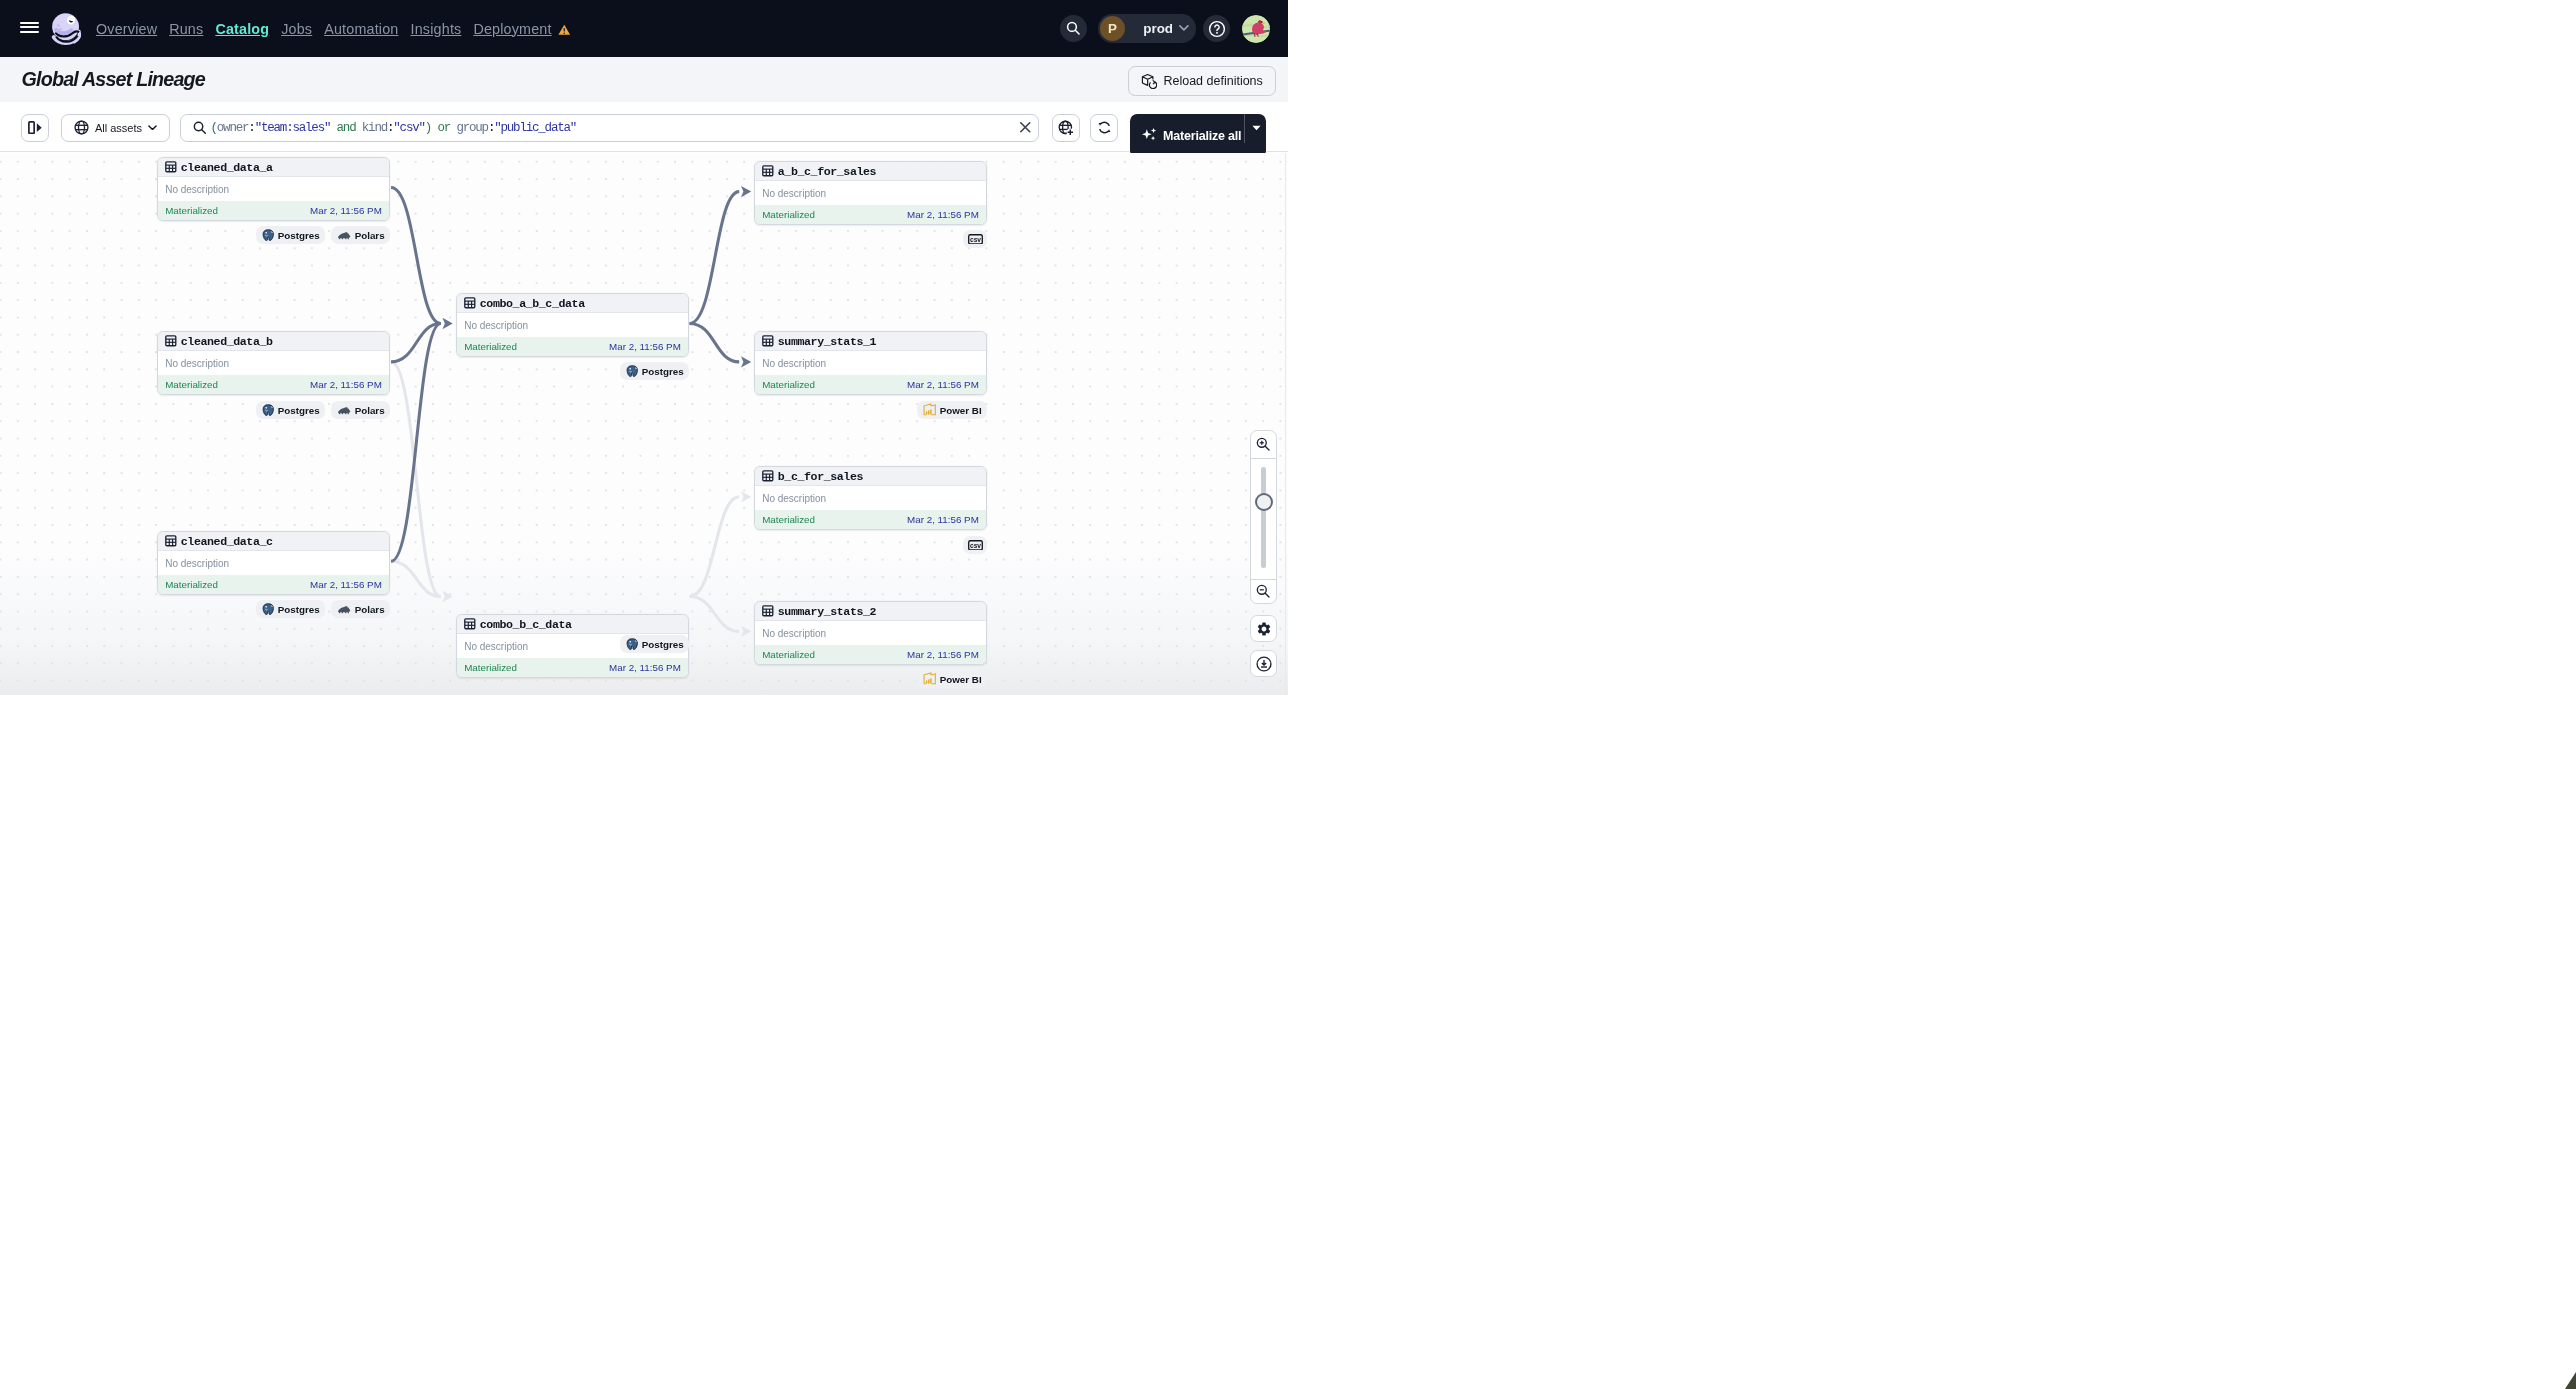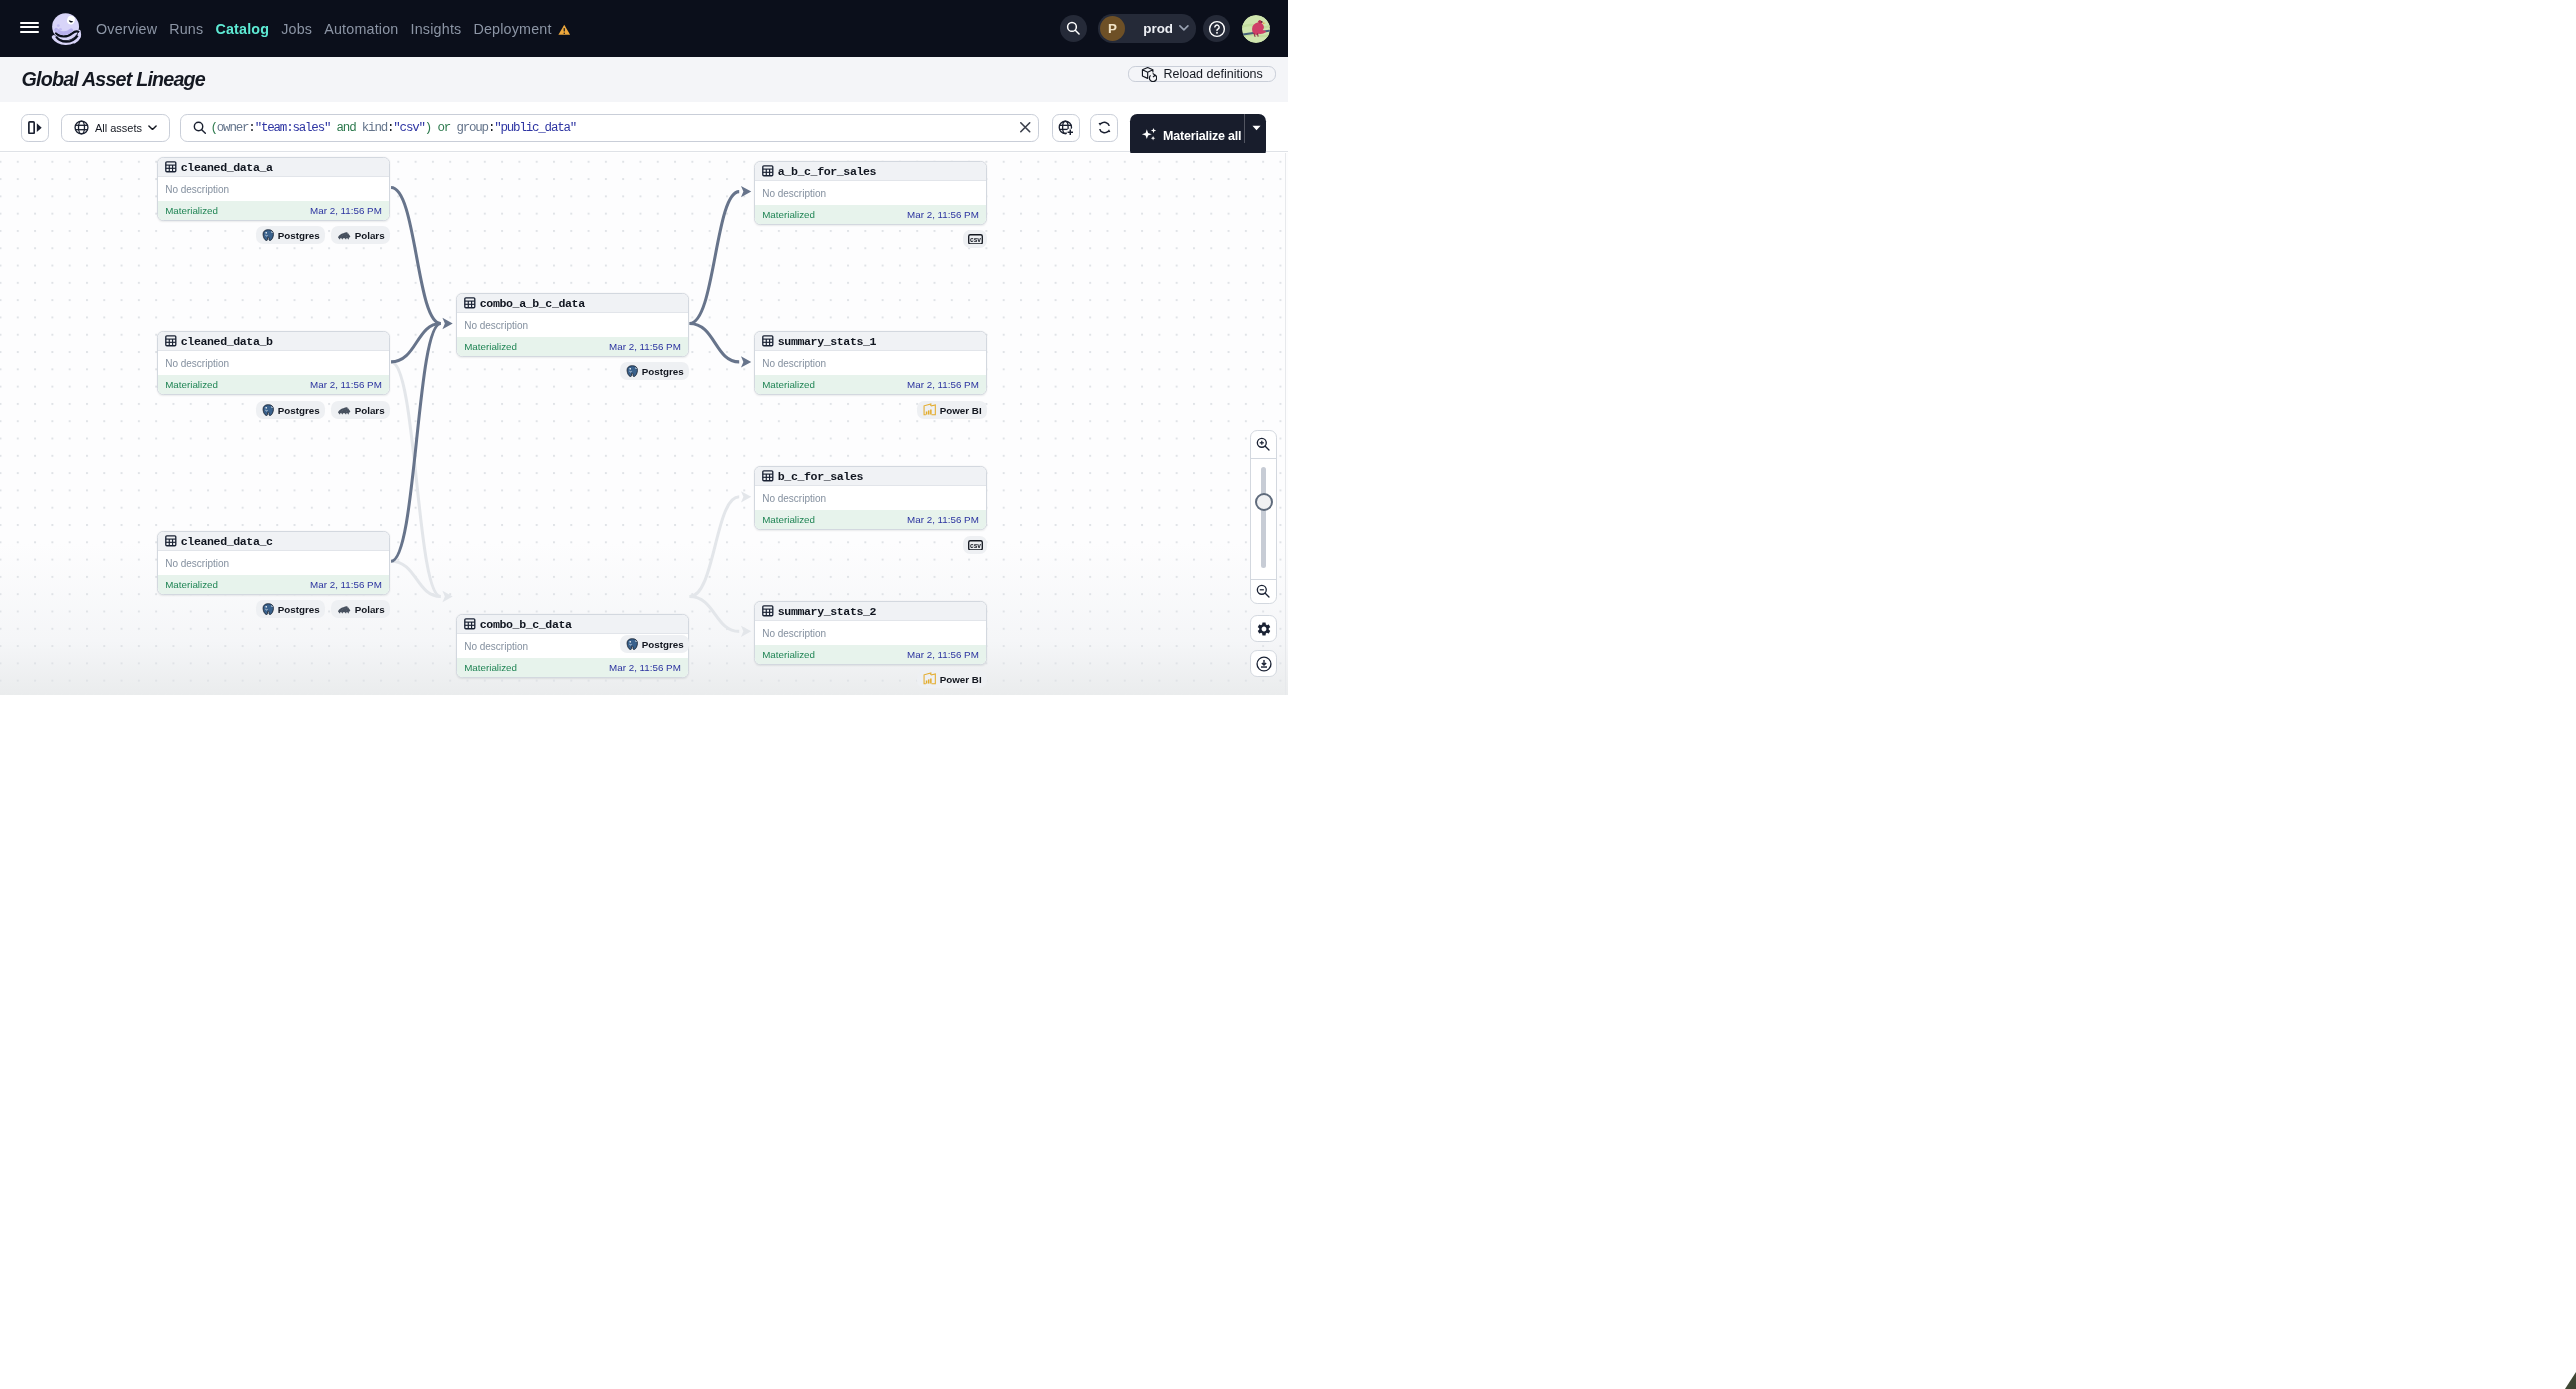--- a/index.html
+++ b/index.html
@@ -2,33 +2,33 @@
 <html style="font-size:14.3px"><head>
 <meta charset="utf-8">
 <style>
   * { margin:0; padding:0; box-sizing:border-box; }
   html,body { width:1288px; height:695px; overflow:hidden; font-family:"Liberation Sans", sans-serif; background:#fff; }
   .nav { position:absolute; left:0; top:0; width:1288px; height:57px; background:#0b0f1b; }
   .burger { position:absolute; left:19.7px; top:21.5px; width:19px; height:11.6px; }
   .burger div { height:2.3px; background:#fff; border-radius:0.9px; margin-bottom:2.3px; }
   .logo { position:absolute; left:49px; top:11.6px; }
   .navitems { position:absolute; left:96px; top:0; height:57px; display:flex; align-items:center; gap:12px; }
-  .navitems span { color:#8c95a5; font-size:14.3px; letter-spacing:0.2px; }
+  .navitems span { color:#8c95a5; font-size:14.3px; letter-spacing:0.2px;text-decoration:underline; }
   .navitems span.active { color:#5eead4; font-weight:700; }
   .warn { display:inline-block; margin-left:-5.4px; position:relative; top:0.9px; }
   .navright { position:absolute; right:18px; top:0; height:57px; display:flex; align-items:center; gap:11.6px; }
   .circlebtn { width:27px; height:27px; border-radius:50%; background:#252a38; display:flex; align-items:center; justify-content:center; }
   .prodchip { height:29px; border-radius:14.3px; background:#252a38; display:flex; align-items:center; padding:0 7.2px 0 1.8px; gap:6.3px; margin-right:-4.5px; }
   .prodchip .pav { width:25px; height:25px; border-radius:50%; background:#6e5026; color:#f1e3c7; font-size:13.4px; font-weight:700; display:flex; align-items:center; justify-content:center; }
   .prodchip .ptxt { color:#eef0f5; font-size:13.4px; font-weight:600;margin-left:12px; }
   .avatar { width:28px; height:28px; border-radius:50%; overflow:hidden; }
 
   .pagehead { position:absolute; left:0; top:57px; width:1288px; height:46px; background:#f4f5f8; border-bottom:0.9px solid #e2e4e9; }
   .pagehead h1 { position:absolute; left:21.5px; top:10.7px; font-size:19.7px; font-weight:700; color:#141821; letter-spacing:-0.8px;font-style:italic; }
-  .reloadbtn { position:absolute; right:12px; top:9.4px; width:148px; height:16px; border:0.9px solid #c9ced8; border-radius:7.2px; display:flex; align-items:center; justify-content:center; gap:6.3px; color:#141821; font-size:12.5px; }
+  .reloadbtn { position:absolute; right:12px; top:9.4px; width:148px; height:30px; border:0.9px solid #c9ced8; border-radius:7.2px; display:flex; align-items:center; justify-content:center; gap:6.3px; color:#141821; font-size:12.5px; }
 
   .toolbar { position:absolute; left:0; top:102px; width:1288px; height:50px; background:#fff; border-bottom:0.9px solid #dfe2e7; }
   .tbtn { position:absolute; top:11.6px; height:28px; border:0.9px solid #c9ced8; border-radius:7.2px; background:#fff; display:flex; align-items:center; justify-content:center; }
   .searchbox { position:absolute; left:180px; top:11.6px; width:859px; height:28px; border:0.9px solid #c9ced8; border-radius:7.2px; background:#fff; display:flex; align-items:center; }
   .query { font-family:"Liberation Mono", monospace; font-size:12.5px; letter-spacing:-1.2px; white-space:pre; }
   .q-key { color:#64748b; } .q-str { color:#2e35a3; } .q-op { color:#2d7a4e; } .q-col { color:#15181d; }
   .matbtn { position:absolute; left:1130px; top:11.6px; width:136px; height:44px; background:#181d2c; border-radius:7.2px; display:flex; align-items:center; color:#fff; font-size:12.5px; font-weight:700; letter-spacing:-0.2px; }
 
   .canvas { position:absolute; left:0; top:153px; width:1288px; height:542px; overflow:hidden;
     background-image:

